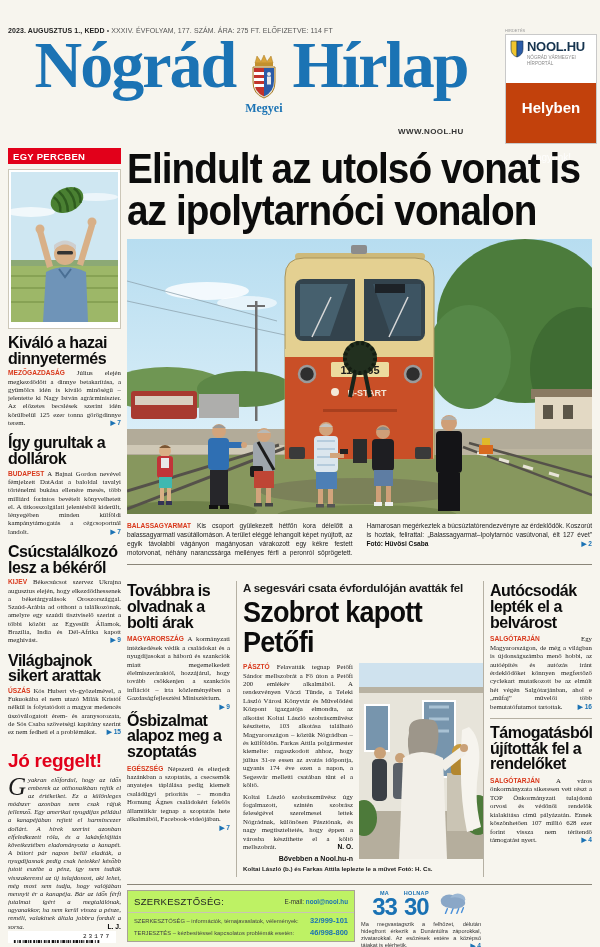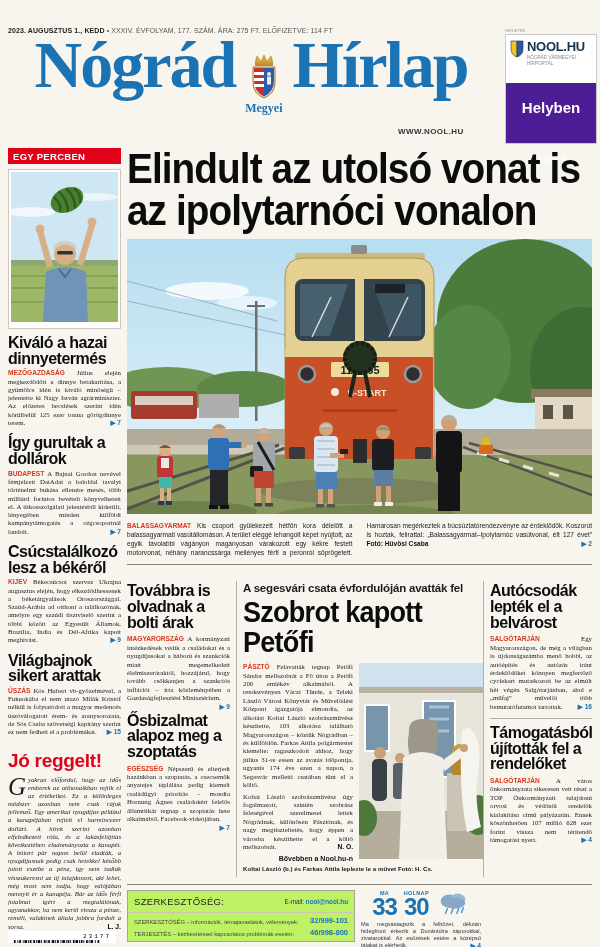--- a/index.html
+++ b/index.html
@@ -13,21 +13,21 @@
   .crest{display:flex;flex-direction:column;align-items:center;margin-top:20px;}
   .megyei{font-family:"Liberation Serif",serif;font-weight:bold;font-size:12px;color:#1b73b4;margin-top:1px;}
   .website{position:absolute;top:127px;left:398px;font-size:8px;font-weight:bold;color:#333;letter-spacing:.4px;}
 
   .badge{position:absolute;top:28px;right:3px;width:92px;}
   .badge-top{font-size:4px;color:#999;margin-bottom:1px;}
   .badge-box{background:#fff;border:1px solid #c9c9c9;}
   .badge-white{padding:5px 4px 16px;display:flex;gap:3px;align-items:flex-start;}
   .badge-brand{font-size:13px;font-weight:bold;color:#16344f;letter-spacing:-.3px;line-height:1;}
   .badge-tag{font-size:4.6px;color:#8a8a8a;line-height:1.35;margin-top:2px;}
-  .badge-blue{background:#4c1d95;height:60px;display:flex;flex-direction:column;align-items:center;justify-content:center;color:#fff;gap:36px;}
+  .badge-blue{background:#c2410c;height:60px;display:flex;flex-direction:column;align-items:center;justify-content:center;color:#fff;gap:36px;}
   .badge-slogan1{font-size:15px;font-weight:bold;line-height:1.1;}
   .badge-slogan2{font-size:10px;opacity:.85;}
 
   
   .sidebar{position:absolute;left:8px;top:148px;width:113px;height:795px;display:flex;flex-direction:column;overflow:hidden;}
   .side-banner{background:#e2001a;color:#fff;font-weight:bold;font-size:9.5px;padding:3px 5px 2px;letter-spacing:.3px;}
   .side-photo{margin:5px 0 4px;background:#fff;padding:2px;border:1px solid #ccc7b8;}
   .side-item{margin-bottom:6px;}
   .side-title{font-size:16px;font-weight:bold;line-height:.98;letter-spacing:-.5px;margin:2px 0 3px;color:#0d0d0d;}
   .side-body{font-family:"Liberation Serif",serif;font-size:6.8px;line-height:1.22;text-align:justify;color:#1c1c1c;margin:0;}
@@ -65,21 +65,21 @@
   .petofi-caption{font-size:6.2px;font-weight:bold;margin-top:2px;color:#222;text-align:left;}
   .petofi-caption .credit{color:#111;}
 
   
   .footer{display:flex;gap:6px;margin-top:5px;height:74px;}
   .contact{width:226px;flex:none;border:1px solid #a8a396;background:#bef264;align-self:flex-start;}
   .contact-head{display:flex;justify-content:space-between;align-items:center;padding:5px 6px;border-bottom:1px solid #c9c4b6;}
   .contact-title{font-size:9.5px;color:#222;letter-spacing:.3px;}
   .contact-email{font-size:6.3px;color:#333;}
   .contact-email b{color:#1a72b4;}
-  .contact-row{display:flex;justify-content:space-between;align-items:flex-end;padding:3px 6px 0;font-size:5.8px;color:#444;}
+  .contact-row{display:flex;justify-content:space-between;align-items:center;padding:3px 6px 0;font-size:5.8px;color:#444;}
   .contact-row:last-child{padding-bottom:4px;}
   .contact-phone{color:#1a72b4;font-weight:bold;font-size:7.5px;white-space:nowrap;margin-left:4px;}
   .weather{width:120px;flex:none;display:flex;flex-direction:column;}
   .weather-top{display:flex;align-items:flex-start;gap:7px;justify-content:center;}
   .w-block{text-align:center;}
   .w-label{font-size:5.5px;font-weight:bold;color:#1a72b4;letter-spacing:.3px;}
   .w-temp{font-size:24px;font-weight:bold;color:#1a72b4;line-height:.9;letter-spacing:-1px;}
   .weather-text{font-size:5.6px;line-height:1.28;color:#333;margin-top:3px;text-align:justify;}
   .nameday{flex:1;border:1px solid #b9b2a0;border-radius:6px;background:#fffdf8;display:flex;align-items:center;gap:4px;padding:4px 6px;align-self:flex-start;height:50px;}
   .nameday-text{flex:1;text-align:right;font-size:8.2px;font-weight:bold;line-height:1.2;}

